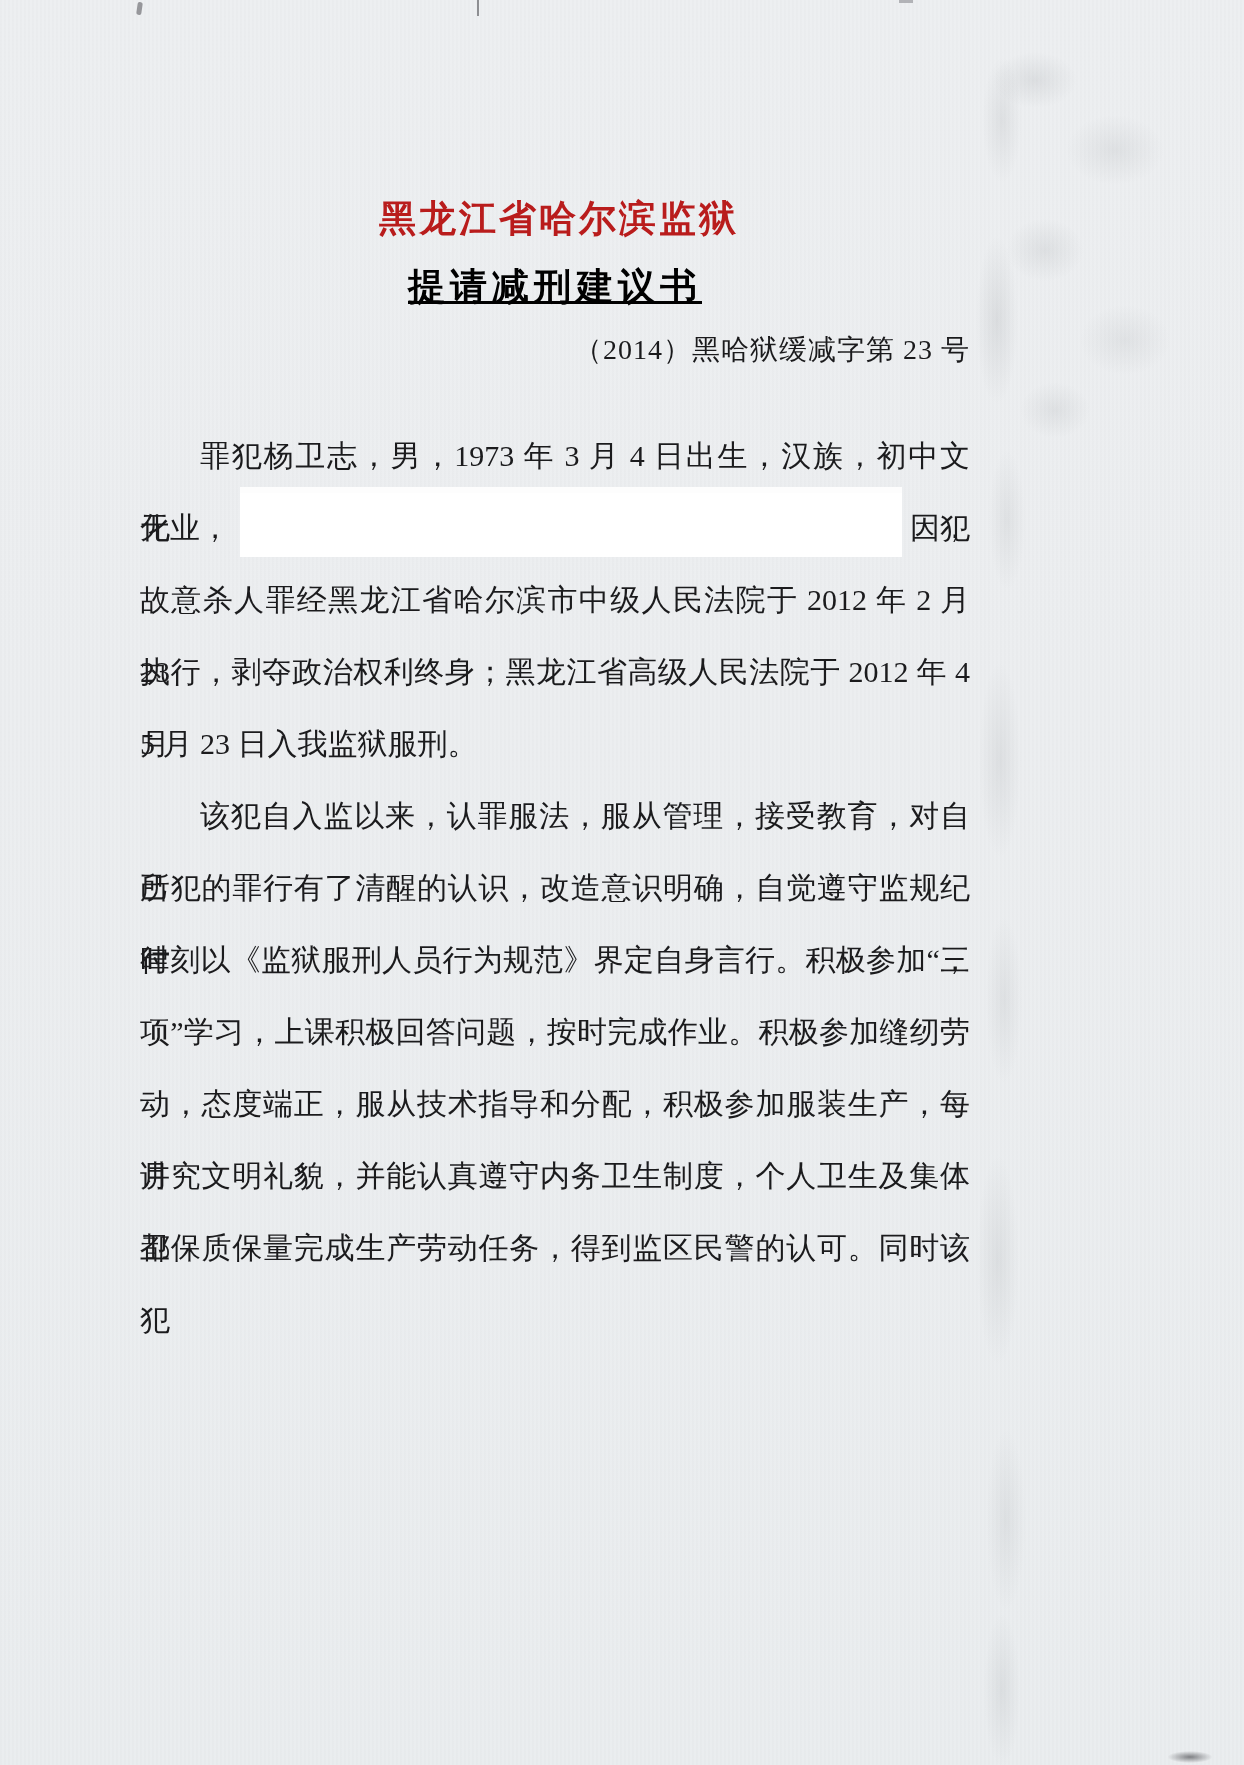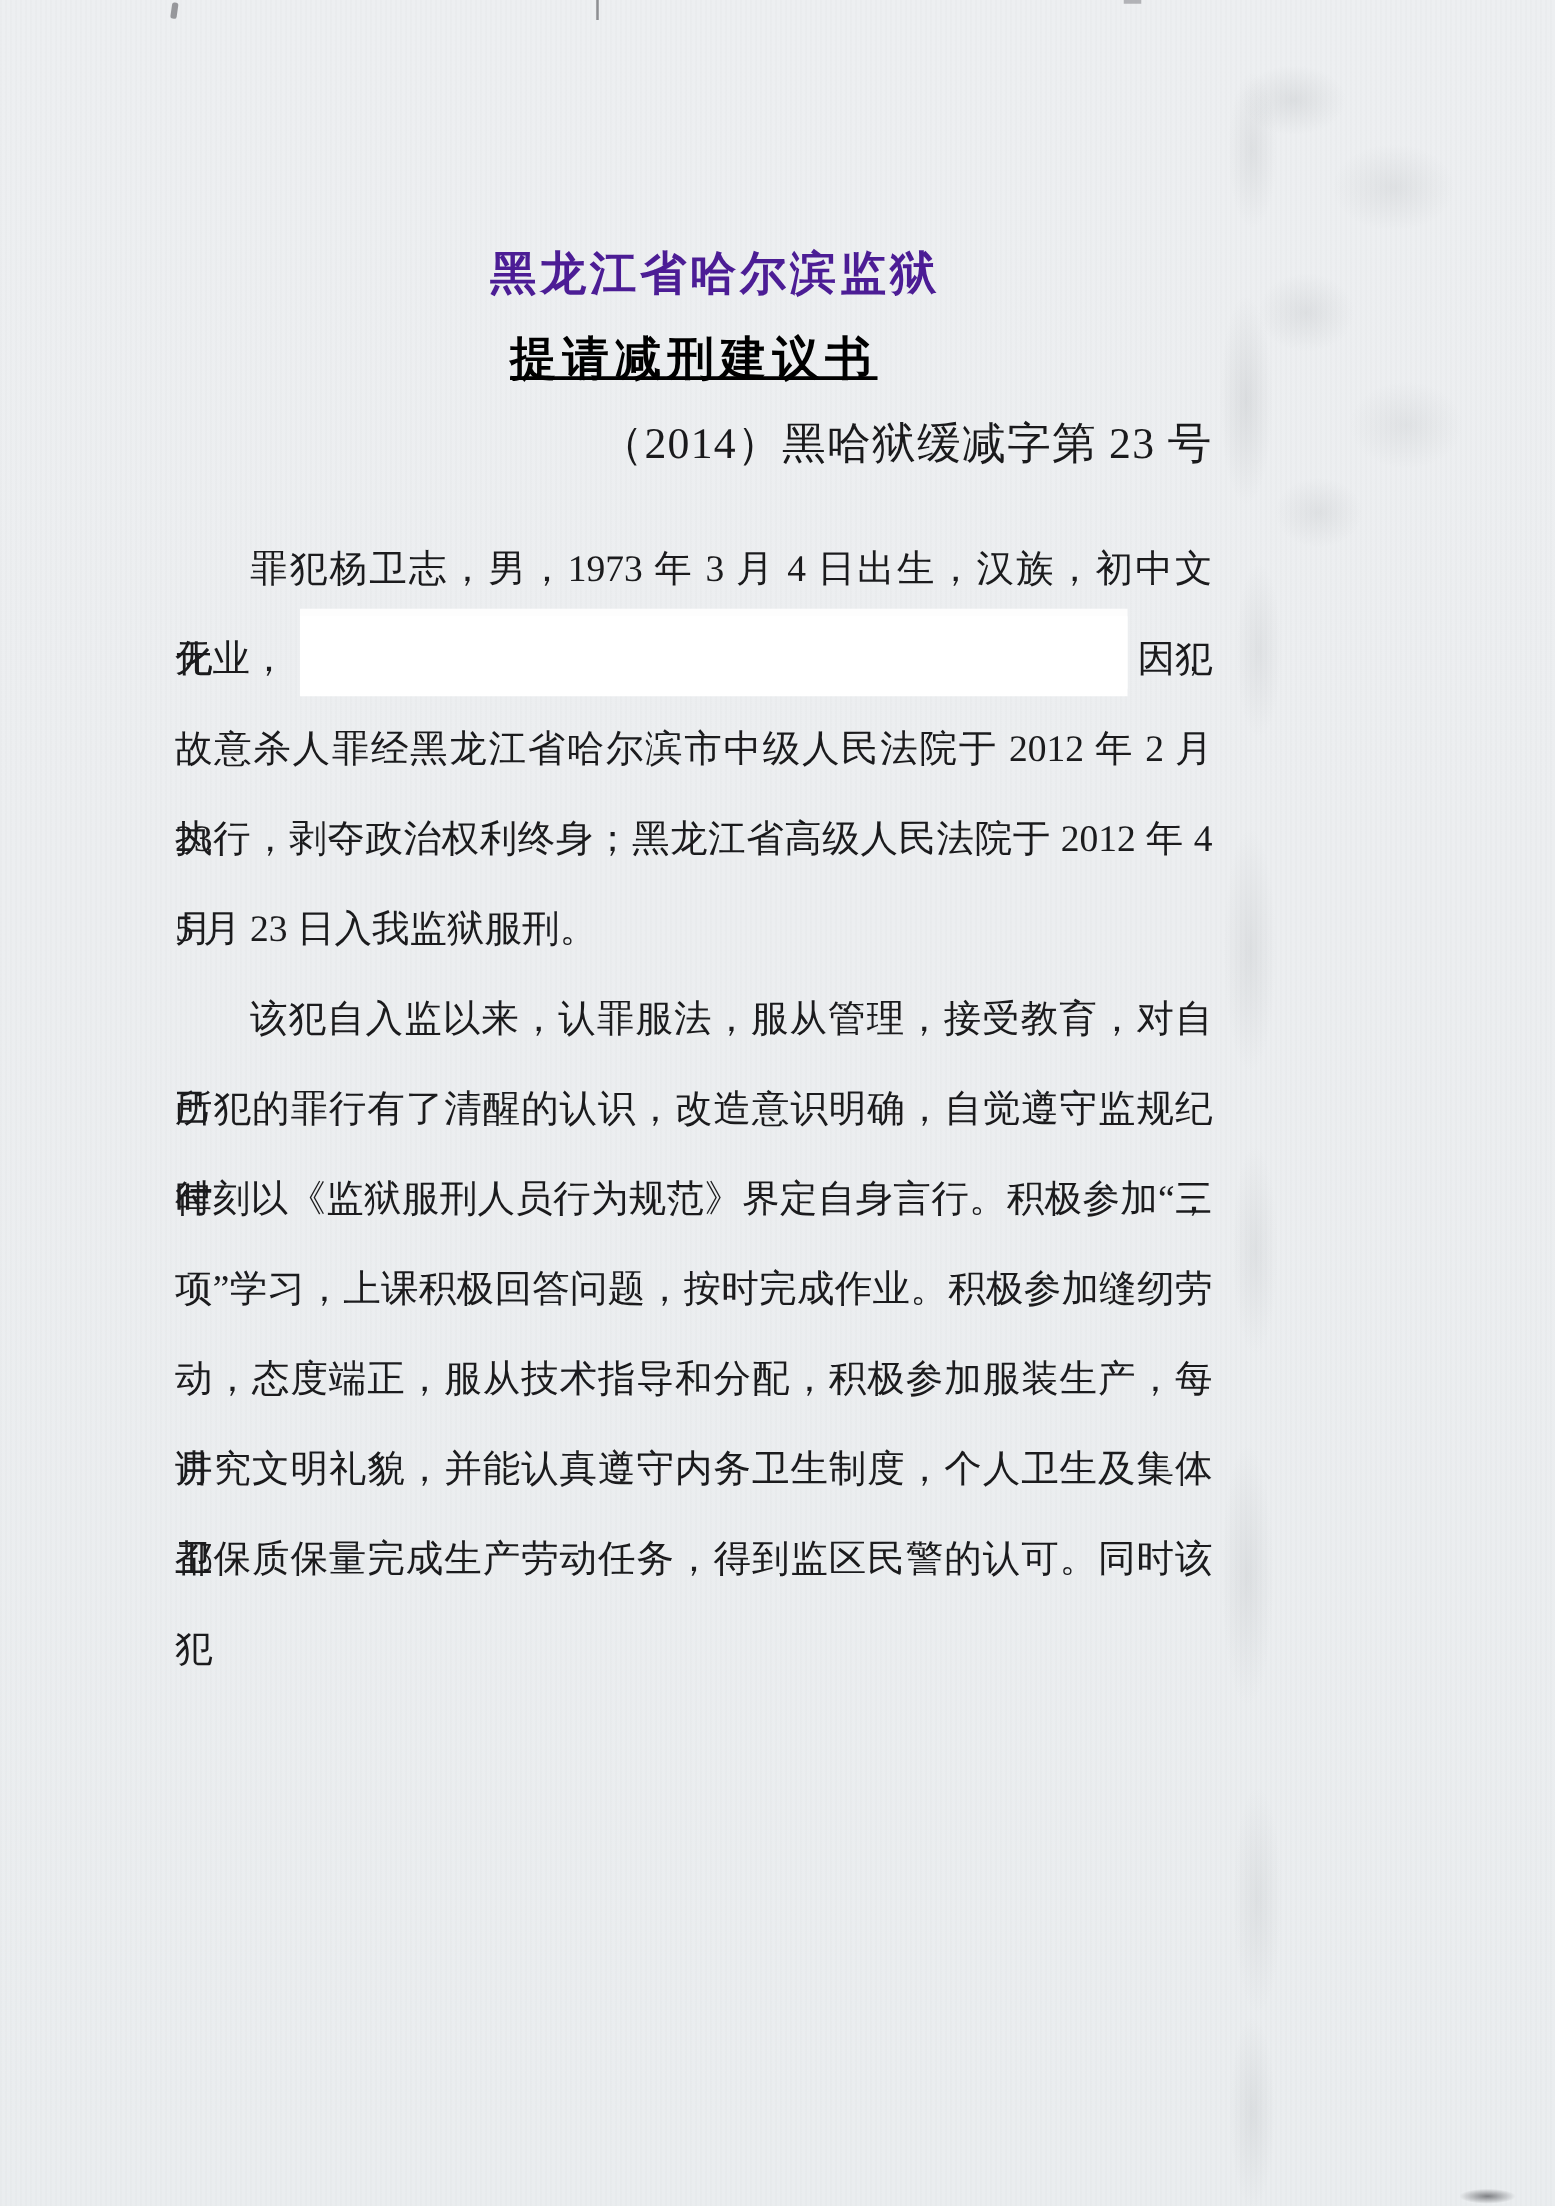--- a/index.html
+++ b/index.html
@@ -45,33 +45,33 @@
   .smudge-bottomright{
     left:1160px;top:1748px;width:60px;height:17px;
     background:radial-gradient(30px 8px at 30px 9px, rgba(40,40,45,0.55), transparent 75%);
   }
   
   .content{
     position:absolute;left:140px;top:0;width:830px;
     color:#1d1d1f;
   }
   .org-name{
-    position:absolute;left:17px;top:194px;width:830px;
+    position:absolute;left:4px;top:194px;width:830px;
     text-align:center;font-size:37px;font-weight:600;letter-spacing:3px;
-    color:#4c1d95;
+    color:#b91c1c;
   }
   .doc-title{
     position:absolute;left:0;top:262px;width:830px;
     text-align:center;font-size:37px;font-weight:600;letter-spacing:5px;
     color:#000000;
     text-decoration:underline;
   }
   .doc-number{
     position:absolute;left:0;top:331px;width:830px;
-    text-align:right;font-size:35px;letter-spacing:1px;
+    text-align:right;font-size:28px;letter-spacing:1px;
     color:#1a1a1c;
   }
   .body-lines{
     position:absolute;left:0;top:420px;width:830px;
     font-size:30px;color:#1b1b1d;
   }
   .line{
     height:72px;line-height:72px;
     white-space:nowrap;
     text-align:left;

